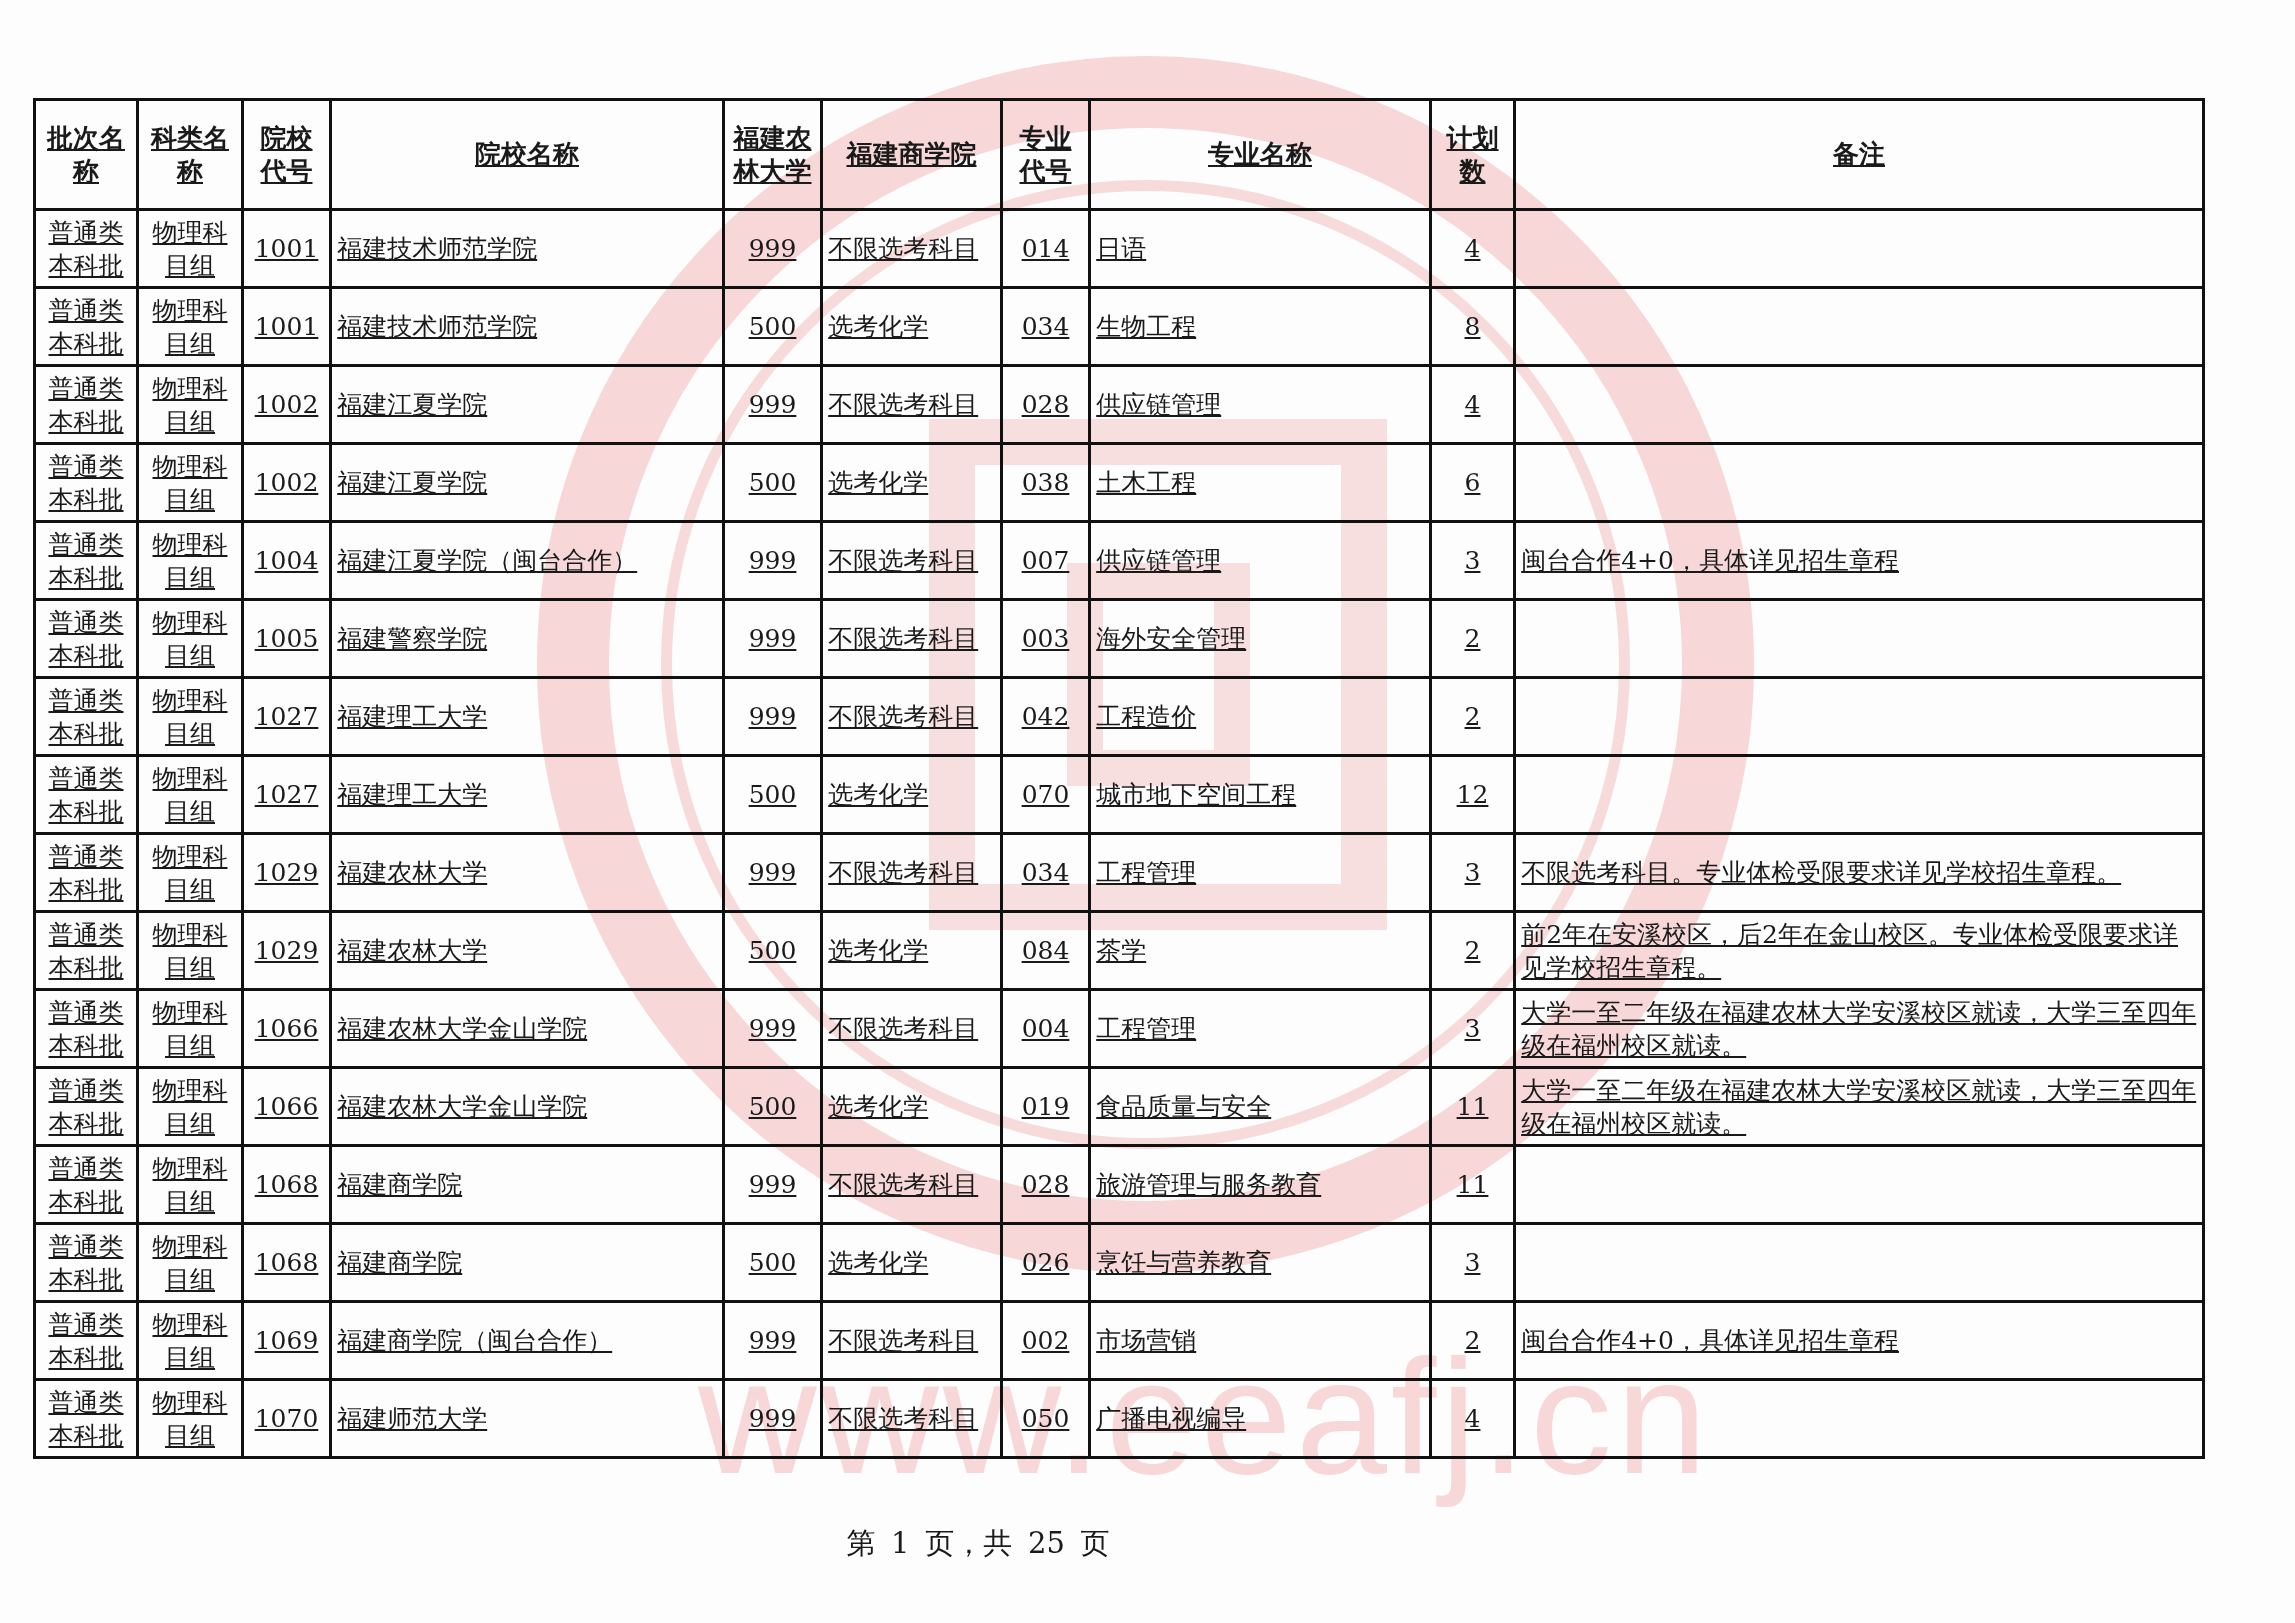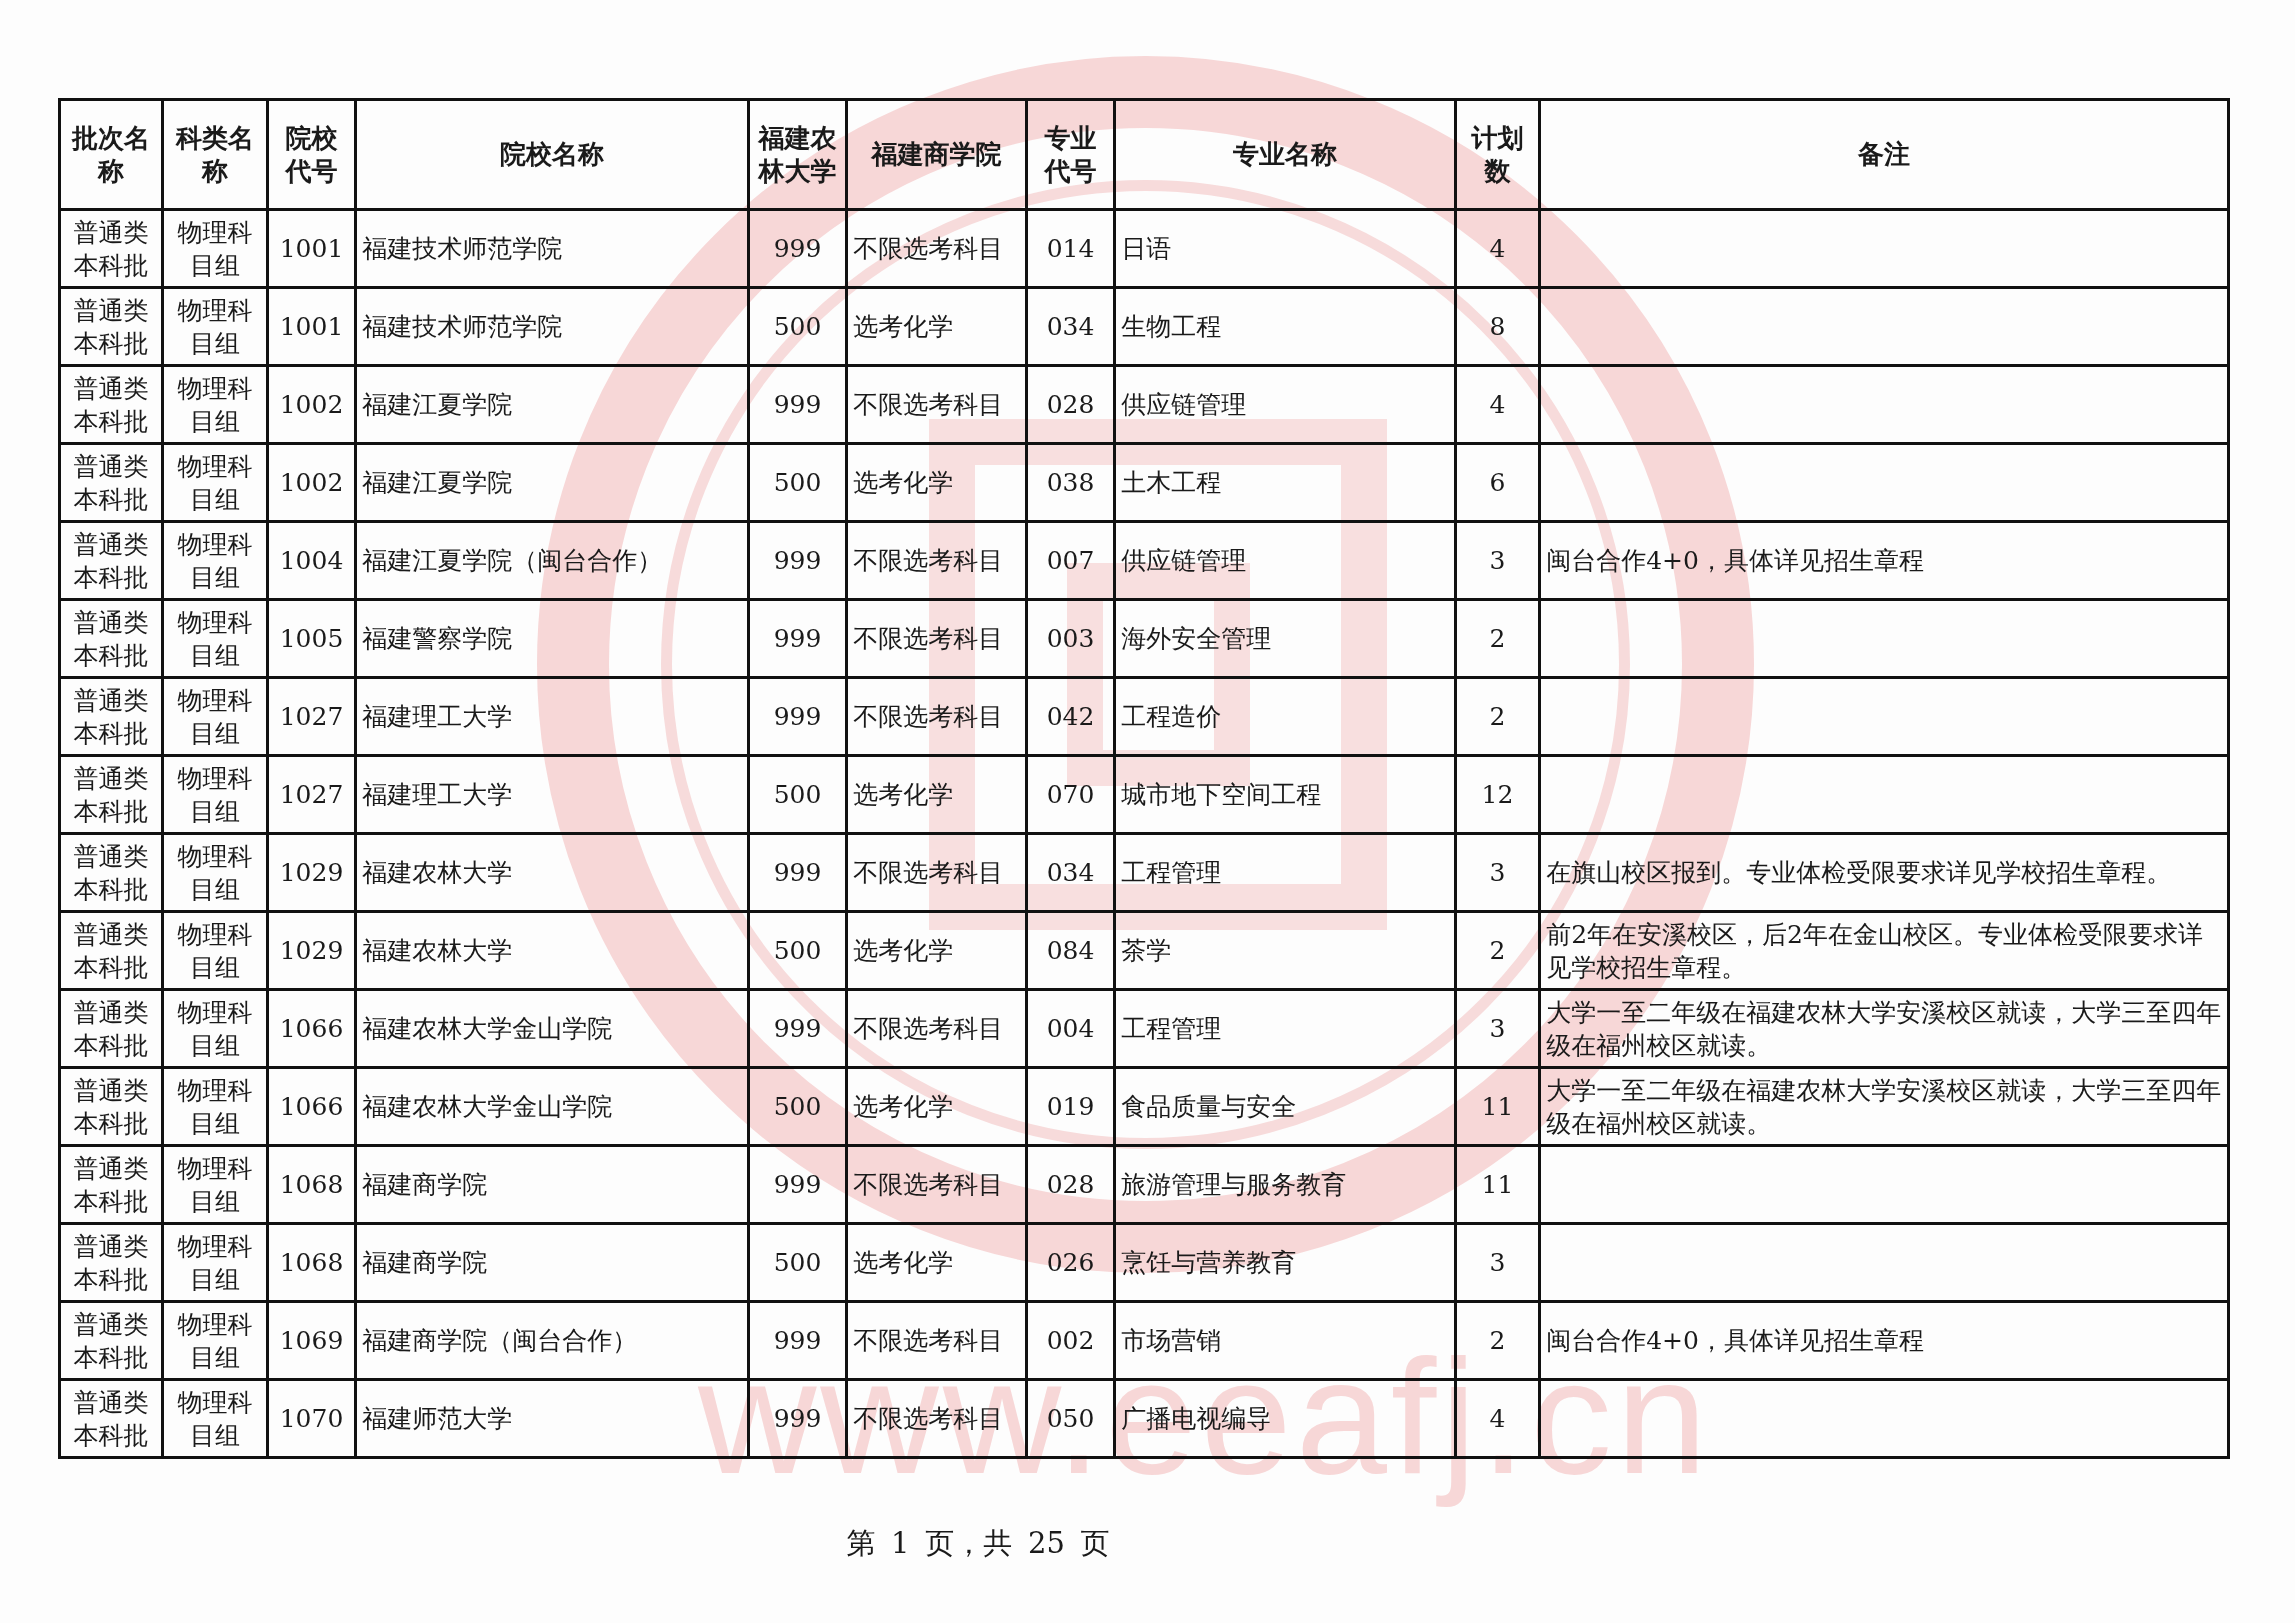--- a/index.html
+++ b/index.html
@@ -21,22 +21,22 @@
   }
   .stamp-core:before {
     content:""; position:absolute; left:92px; top:98px; width:183px; height:223px;
     border:36px solid rgba(232,120,120,0.22); box-sizing:border-box;
   }
   .watermark-url {
     position:absolute; left:674px; top:1335px; font-family:"Liberation Sans", sans-serif;
     font-size:164px; color:rgba(232,120,120,0.28); letter-spacing:3.9px; pointer-events:none; line-height:1;margin-left:24px;
   }
   table.plan {
-    position:absolute; left:58px; top:98px; width:2168px; border-collapse:collapse;
-    table-layout:fixed; z-index:2;
+    position:absolute; left:33px; top:98px; width:2168px; border-collapse:collapse;
+    table-layout:fixed; z-index:2;text-decoration:underline;
   }
   table.plan th, table.plan td {
     border:3.3px solid #111; padding:0 5.2px; font-size:25px; line-height:33px; vertical-align:middle;
   }
   table.plan th {
     font-family:"DejaVu Sans", "Liberation Sans", sans-serif; font-weight:bold; text-align:center;
     height:107px; font-size:26px;
   }
   table.plan td { height:75px; }
   td.c { text-align:center; }
@@ -190,21 +190,21 @@
   <tr>
     <td class="c">普通类本科批</td>
     <td class="c">物理科目组</td>
     <td class="c">1029</td>
     <td class="l">福建农林大学</td>
     <td class="c">999</td>
     <td class="l">不限选考科目</td>
     <td class="c">034</td>
     <td class="l">工程管理</td>
     <td class="c">3</td>
-    <td class="l remark">在旗山校区报到。专业体检受限要求详见学校招生章程。</td>
+    <td class="l remark">不限选考科目。专业体检受限要求详见学校招生章程。</td>
   </tr>
 
   <tr>
     <td class="c">普通类本科批</td>
     <td class="c">物理科目组</td>
     <td class="c">1029</td>
     <td class="l">福建农林大学</td>
     <td class="c">500</td>
     <td class="l">选考化学</td>
     <td class="c">084</td>

